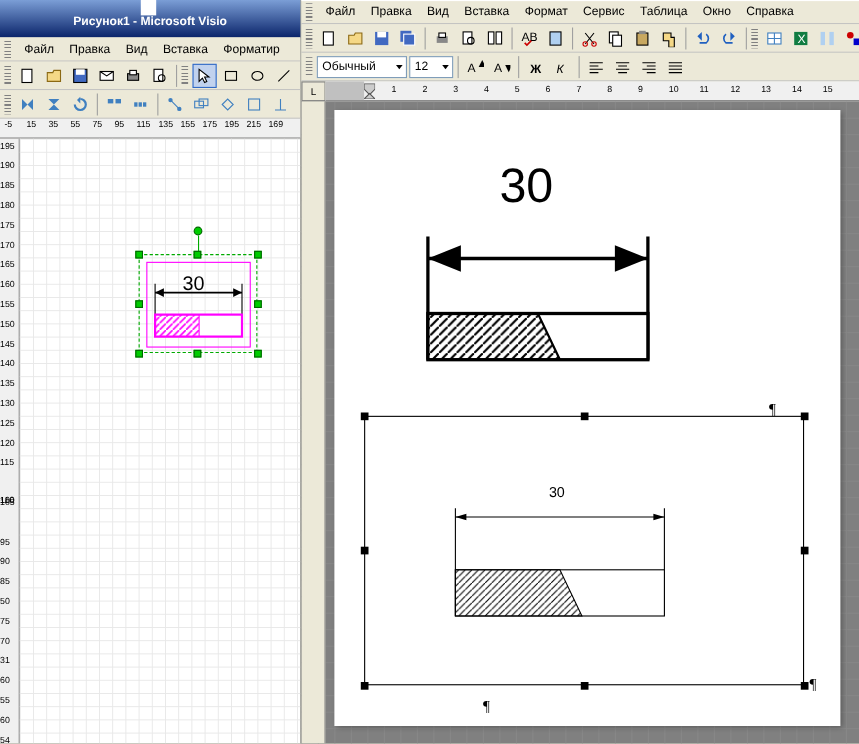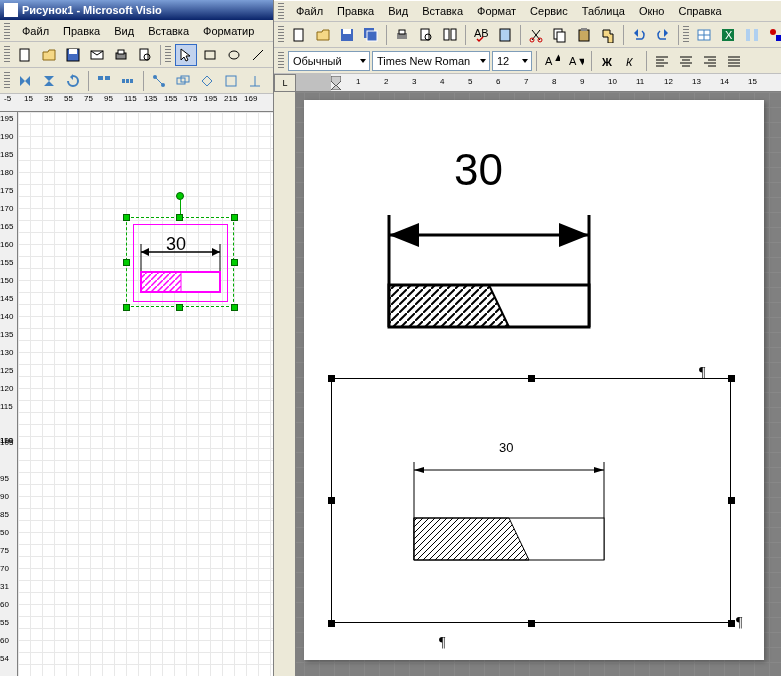--- a/index.html
+++ b/index.html
@@ -1,20 +1,20 @@
 <!DOCTYPE html>
 <html><head>
 <meta charset="utf-8">
 <style>
 * { margin:0; padding:0; box-sizing:border-box; font-family:Tahoma,Arial,sans-serif; font-size:11px; }
 body { background:#ece9d8; width:781px; height:676px; overflow:hidden; display:flex; }
 .app { display:flex; flex-direction:column; height:100%; }
 .visio { width:278px; border-right:1px solid #808080; }
 .word { flex:1; }
-.titlebar { background:linear-gradient(#7b9ed6,#0a246a); color:#fff; height:20px; display:flex; align-items:center; padding:0 4px; font-weight:bold; }
+.titlebar { background:linear-gradient(#7b9ed6,#0a246a); color:#fff; height:34px; display:flex; align-items:center; padding:0 4px; font-weight:bold;flex-direction:column; }
 .titlebar .ticon { width:14px; height:14px; background:#fff; margin-right:4px; display:inline-block; }
 .menubar { background:#ece9d8; height:22px; display:flex; align-items:center; padding:0 4px; gap:2px; border-bottom:1px solid #c0c0c0;}
 .menubar .grip { width:6px; height:16px; background:repeating-linear-gradient(#808080 0 1px,transparent 1px 3px); margin-right:4px;}
 .menuitem { padding:2px 6px; cursor:default; }
 .toolbar { background:#ece9d8; height:26px; display:flex; align-items:center; padding:2px 4px; gap:2px; border-bottom:1px solid #c0c0c0; }
 .toolbar .grip { width:6px; height:18px; background:repeating-linear-gradient(#808080 0 1px,transparent 1px 3px); margin-right:2px;}
 .tbtn { width:22px; height:22px; border:1px solid transparent; display:flex; align-items:center; justify-content:center; }
 .tbtn svg { width:16px; height:16px; }
 .sep { width:1px; height:20px; background:#a0a0a0; margin:0 2px; }
 .combo { height:20px; border:1px solid #7f9db9; background:#fff; font-size:11px; padding:1px 14px 1px 4px; position:relative; display:flex; align-items:center;}
@@ -387,23 +387,20 @@
           <rect x="8" y="8" width="6" height="6" fill="#00c"></rect>
         </svg>
       </div>
 
   </div>
   <div class="toolbar">
     <div class="grip"></div>
     <div class="combo" style="width:82px">
         <span>Обычный</span>
       </div>
-    <div class="combo" style="width:118px">
-        <span>Times New Roman</span>
-      </div>
     <div class="combo" style="width:40px">
         <span>12</span>
       </div>
     <div class="sep"></div>
     <div class="tbtn">
         <svg viewBox="0 0 16 16">
           <text x="1" y="12" font-size="12">A</text>
           <text x="9" y="8" font-size="7">▲</text>
         </svg>
       </div>

